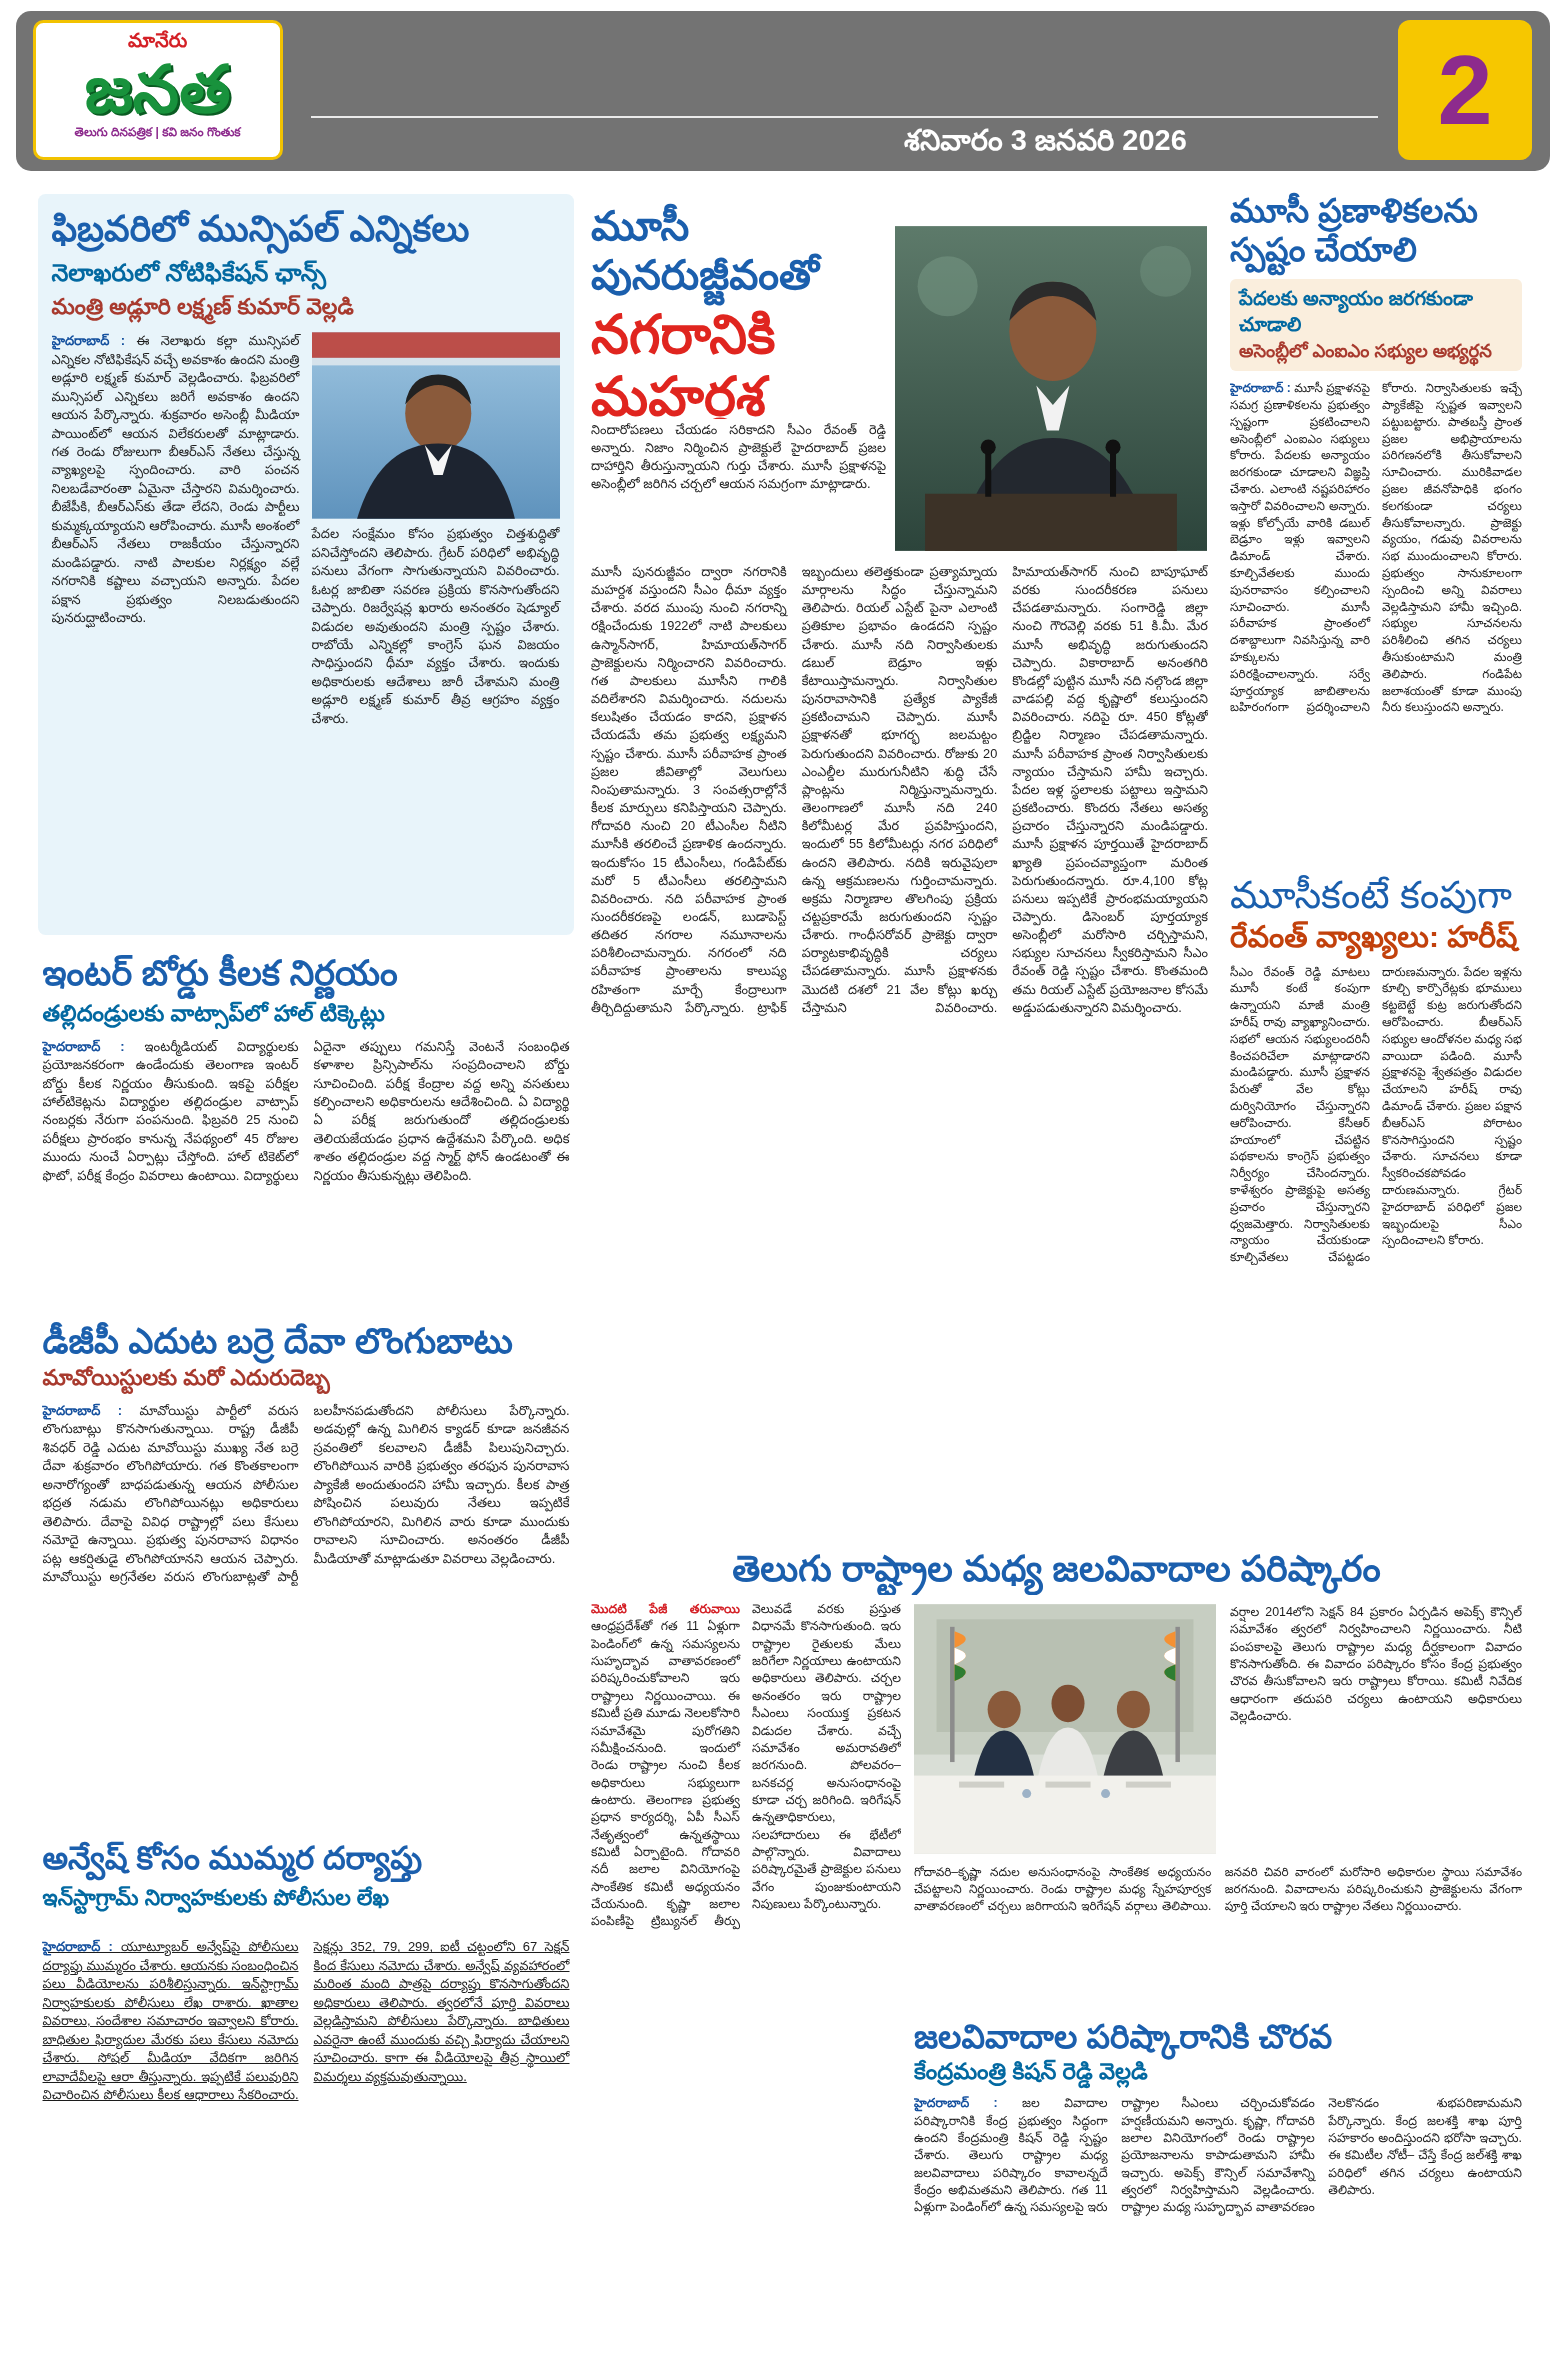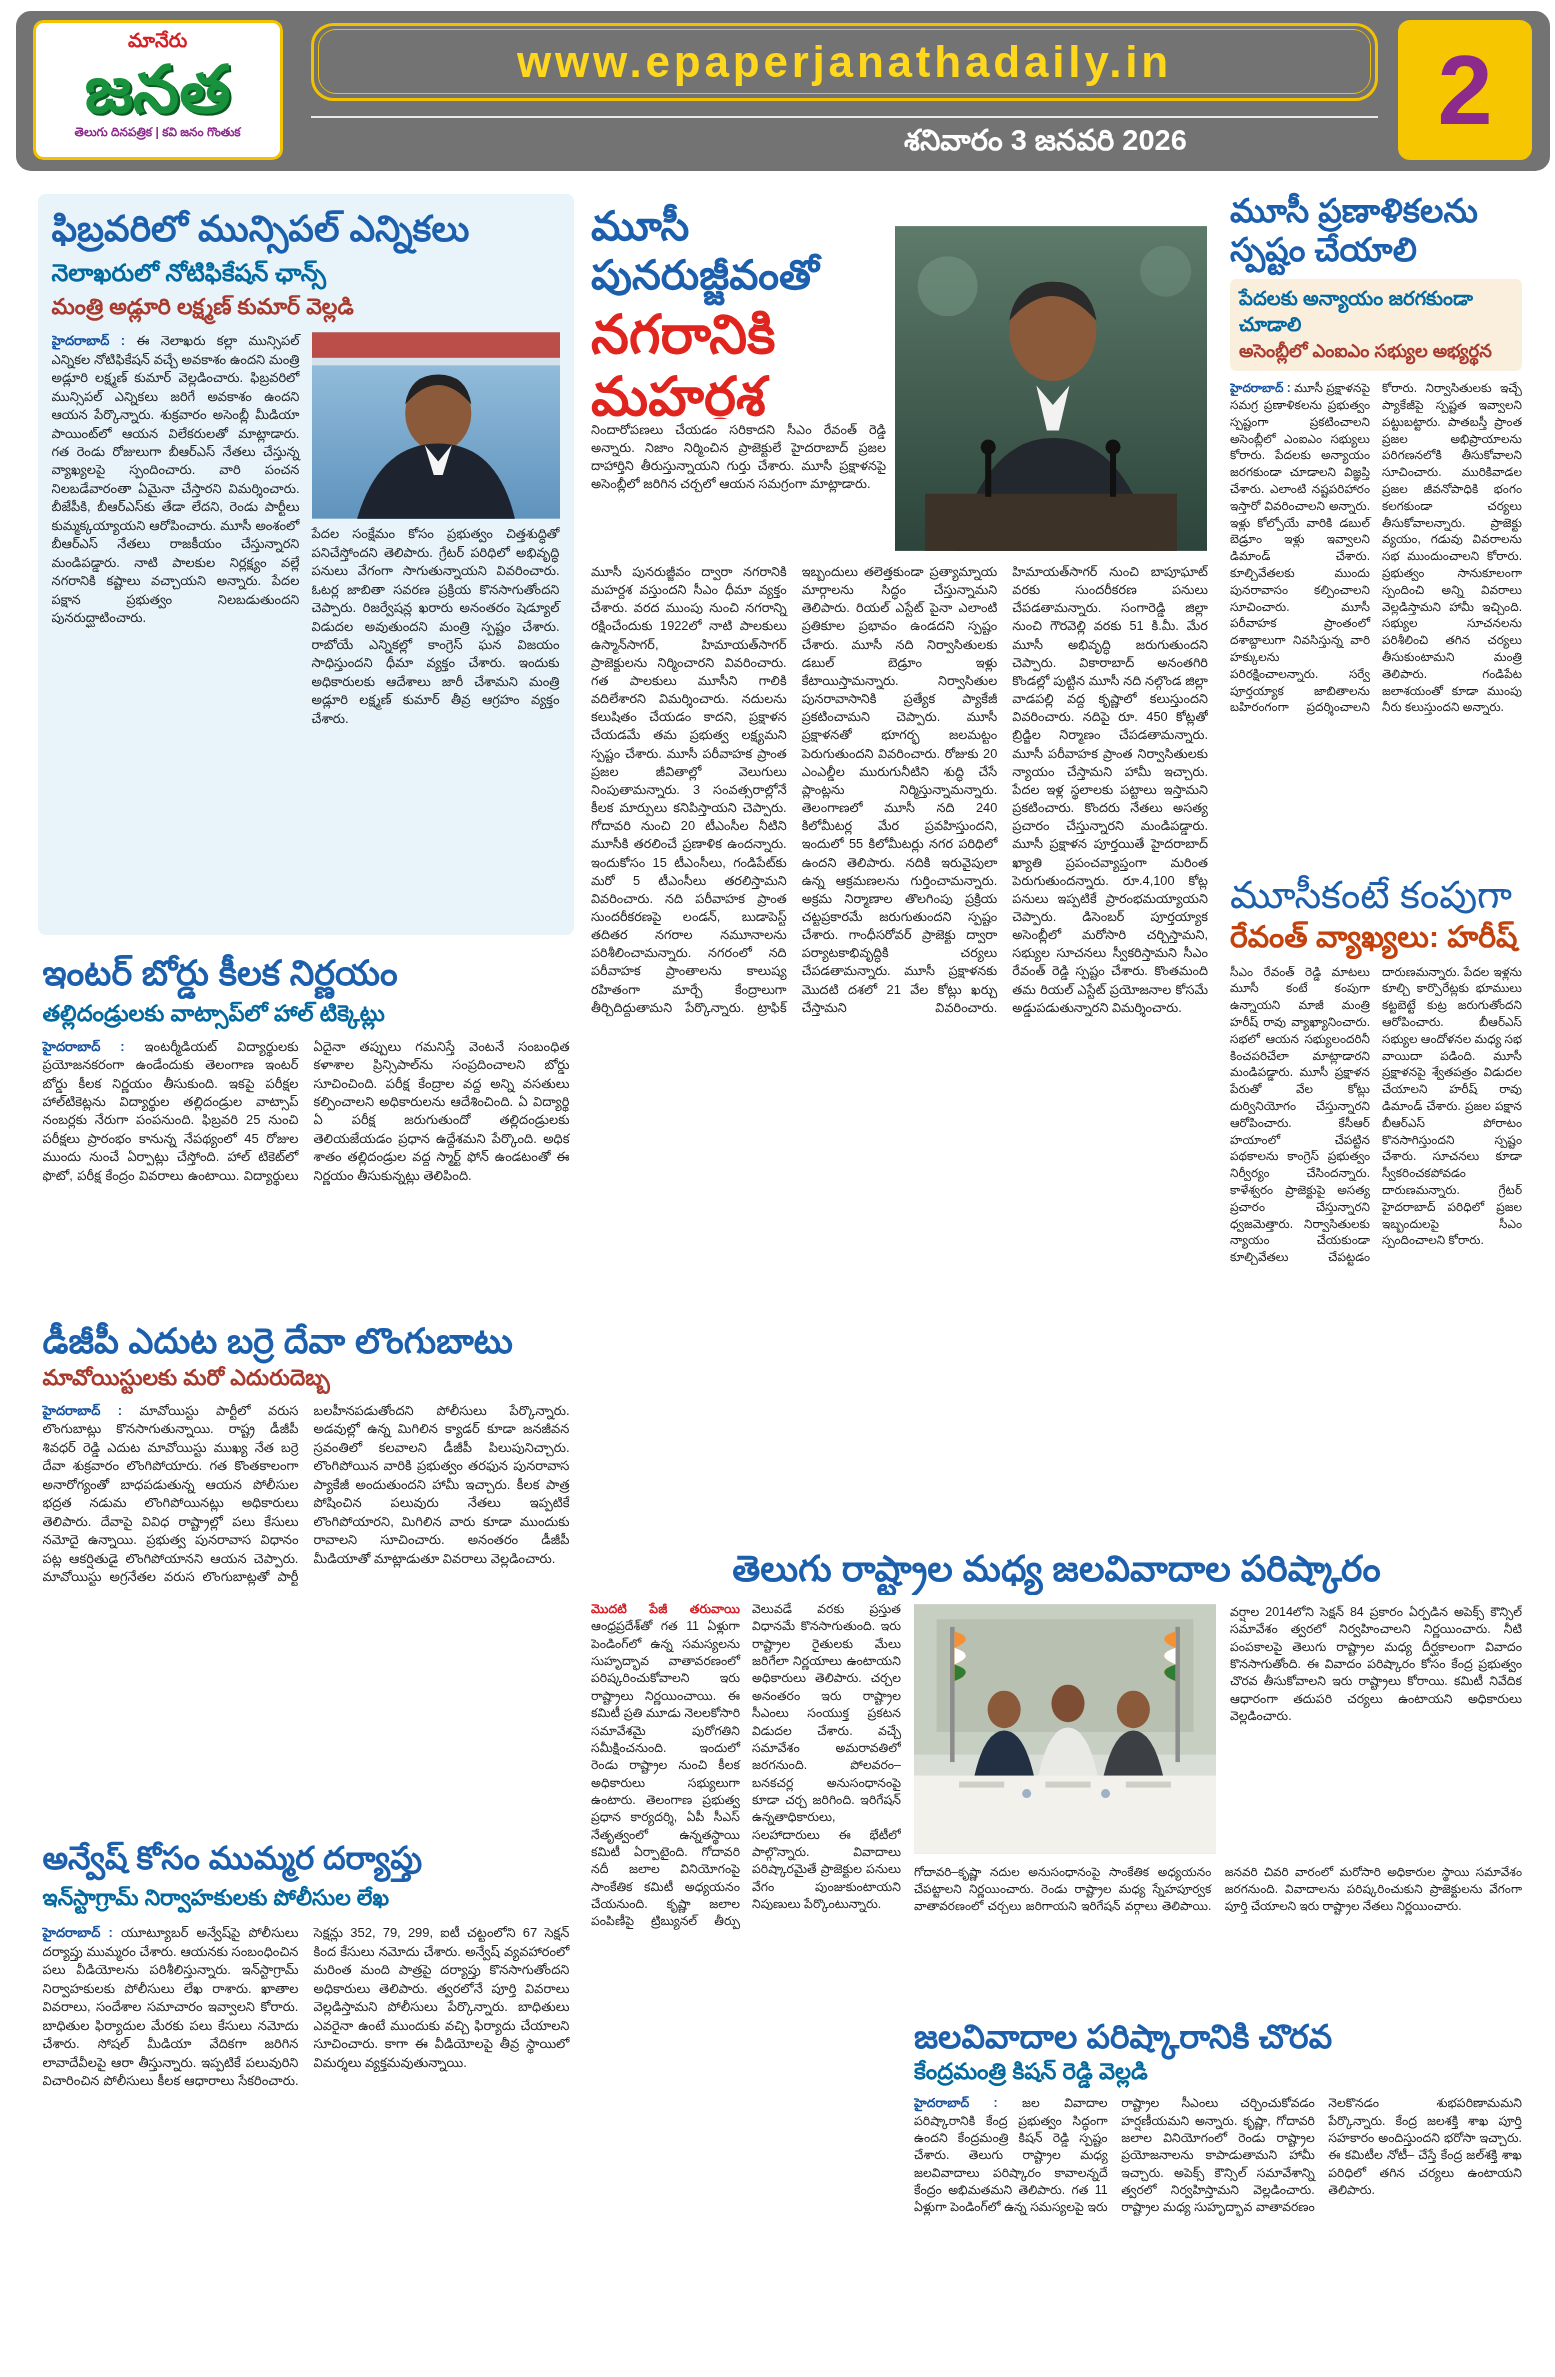--- a/index.html
+++ b/index.html
@@ -48,21 +48,21 @@
 
   .a3 { left:38px; top:1317px; width:536px; height:506px; padding:3px 4.5px; }
   .a3 .hl-blue { font-size:35px; }
   .a3 .sub-red { font-size:22px; margin-top:6px; }
   .a3 .sub-maroon { font-size:22px; margin-top:3px; }
   .a3 .body-txt { margin-top:9px; font-size:13px; line-height:1.42; height:324px; }
 
   .a4 { left:38px; top:1837px; width:536px; height:525px; padding:3px 4.5px; }
   .a4 .hl-blue { font-size:32px; }
   .a4 .sub-red { font-size:22px; margin-top:6px; }
-  .a4 .body-txt { margin-top:12px; font-size:13px; line-height:1.42; height:406px; }
+  .a4 .body-txt { margin-top:26px; font-size:13px; line-height:1.42; height:406px;text-decoration:underline; }
 
   
   .m1-head { left:591px; top:202px; width:301px; height:217px; }
   .m1-line1 { font-size:41px; color:#1b5fad; font-weight:900; line-height:1.2; }
   .m1-line2 { font-size:54px; color:#e0251f; font-weight:900; line-height:1.15; margin-top:3px; }
   .m1-photo { left:895px; top:226px; width:312px; height:325px; }
   .m1-intro { left:591px; top:421px; width:295px; height:134px; font-size:12.8px; line-height:1.42; }
   .m1-body { left:591px; top:563px; width:617px; height:972px; font-size:12.8px; line-height:1.42; }
 
   
@@ -96,25 +96,20 @@
 </head>
 <body>
 
 <div class="page">
 
   <div class="header">
     <div class="logo-box">
       <div class="logo-top">మానేరు</div>
       <div class="logo-name">జనత</div>
       <div class="logo-tag">తెలుగు దినపత్రిక | కవి జనం గొంతుక</div>
-    </div>
-    <div class="url-box">
-      <div class="url-inner">
-        <span class="url-text">www.epaperjanathadaily.in</span>
-      </div>
     </div>
     <div class="header-rule"></div>
     <div class="date-text">శనివారం 3 జనవరి 2026</div>
     <div class="page-num-box">
       <span class="page-num">2</span>
     </div>
   </div>
 
   <div class="abs a1">
     <div class="hl-blue">ఫిబ్రవరిలో మున్సిపల్ ఎన్నికలు</div>

